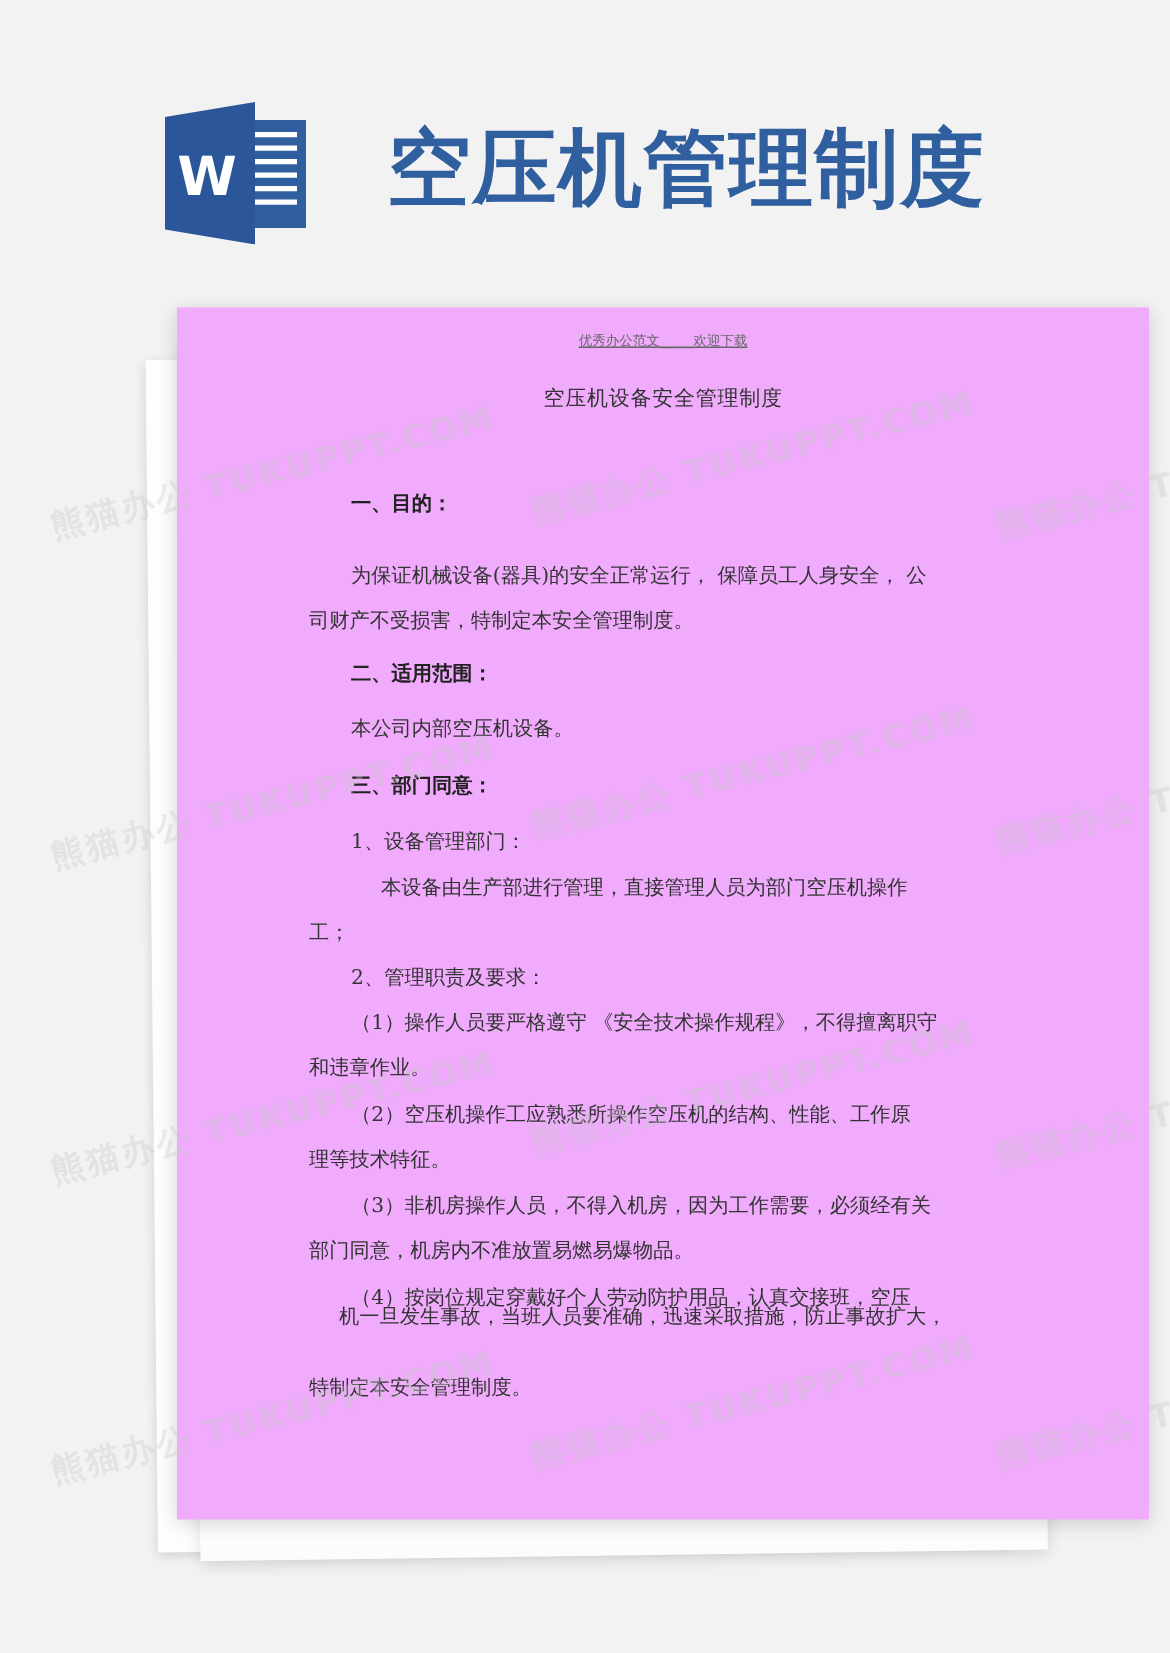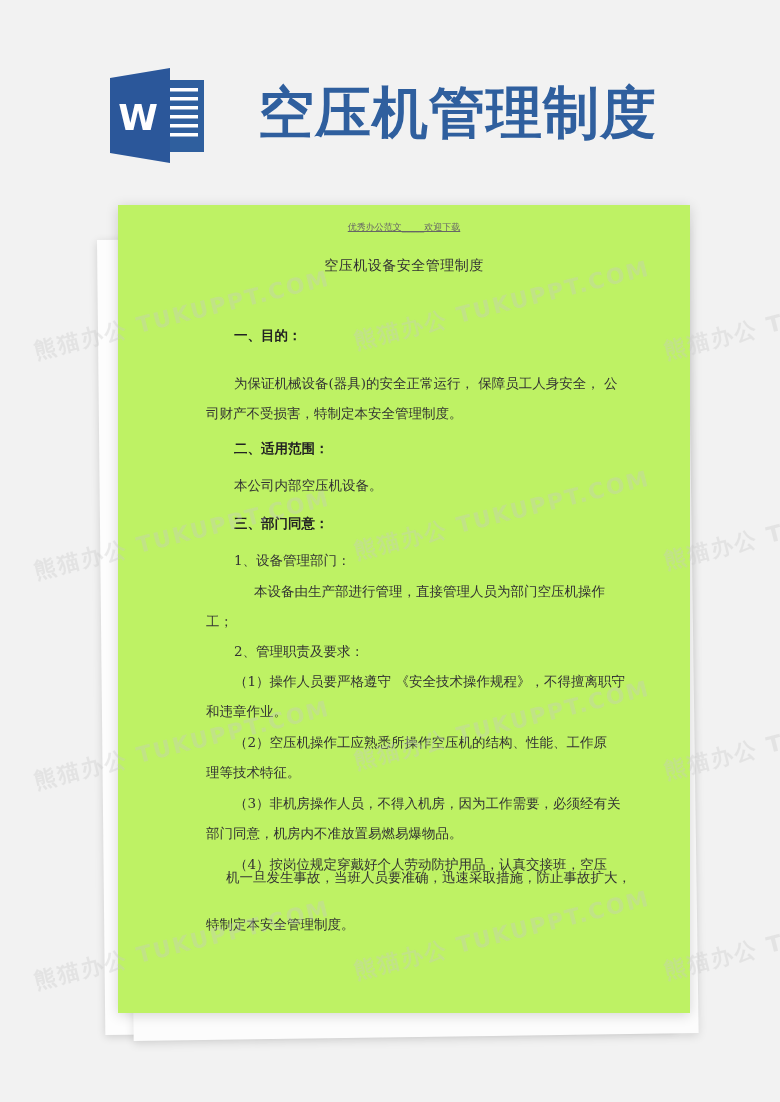--- a/index.html
+++ b/index.html
@@ -20,22 +20,22 @@
     position: absolute; left: 97px; top: 240px; width: 570px; height: 795px;
     background: #fdfdfd; box-shadow: 0 2px 8px rgba(0,0,0,0.15);
     transform: rotate(-0.6deg); transform-origin: left top;
   }
   .page-back1 {
     position: absolute; left: 128px; top: 225px; width: 565px; height: 812px;
     background: #fcfcfc; box-shadow: 0 3px 10px rgba(0,0,0,0.12);
     transform: rotate(-0.8deg);
   }
   .page {
-    position: absolute; left: 118px; top: 205px; width: 572px; height: 808px;
-    background: #bef264; box-shadow: 0 2px 12px rgba(0,0,0,0.16);
+    position: absolute; left: 118px; top: 205px; width: 648px; height: 808px;
+    background: #f0abfc; box-shadow: 0 2px 12px rgba(0,0,0,0.16);
   }
   .header-note {
     position: absolute; top: 16px; left: 0; width: 100%; text-align: center;
     font-size: 9px; color: #666; text-decoration: underline;
   }
   .doc-title {
     position: absolute; top: 52px; left: 0; width: 100%; text-align: center;
     font-size: 14px; color: #333;
     font-family: "DejaVu Sans", "Liberation Sans", sans-serif; letter-spacing: 0.5px;
   }

